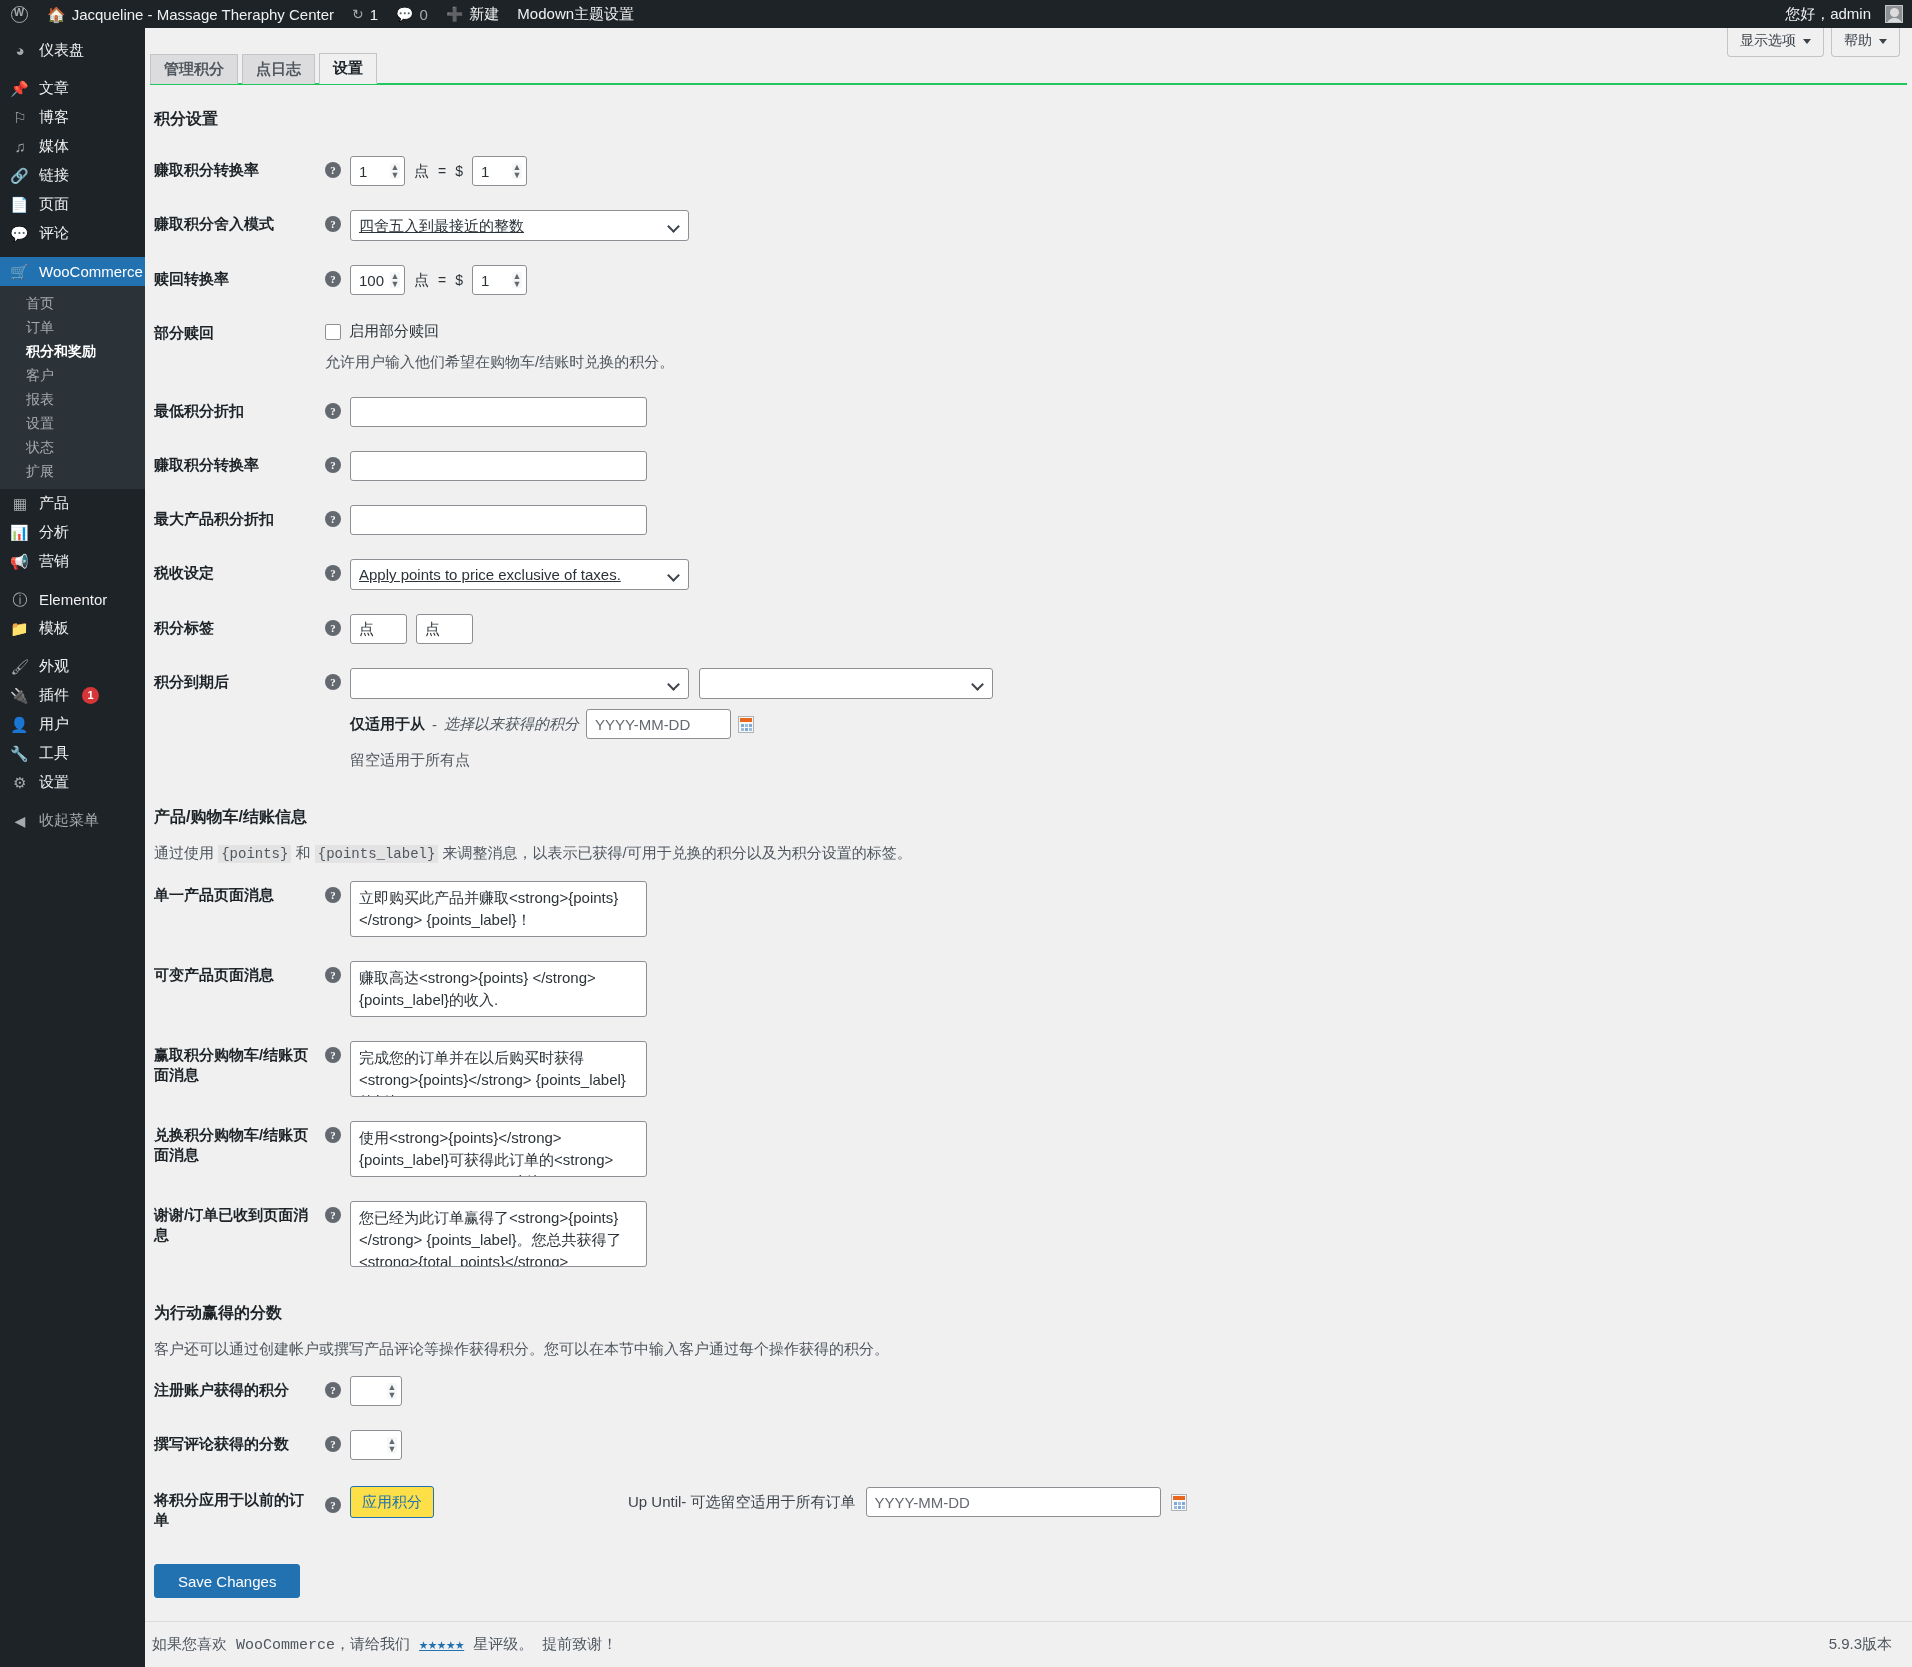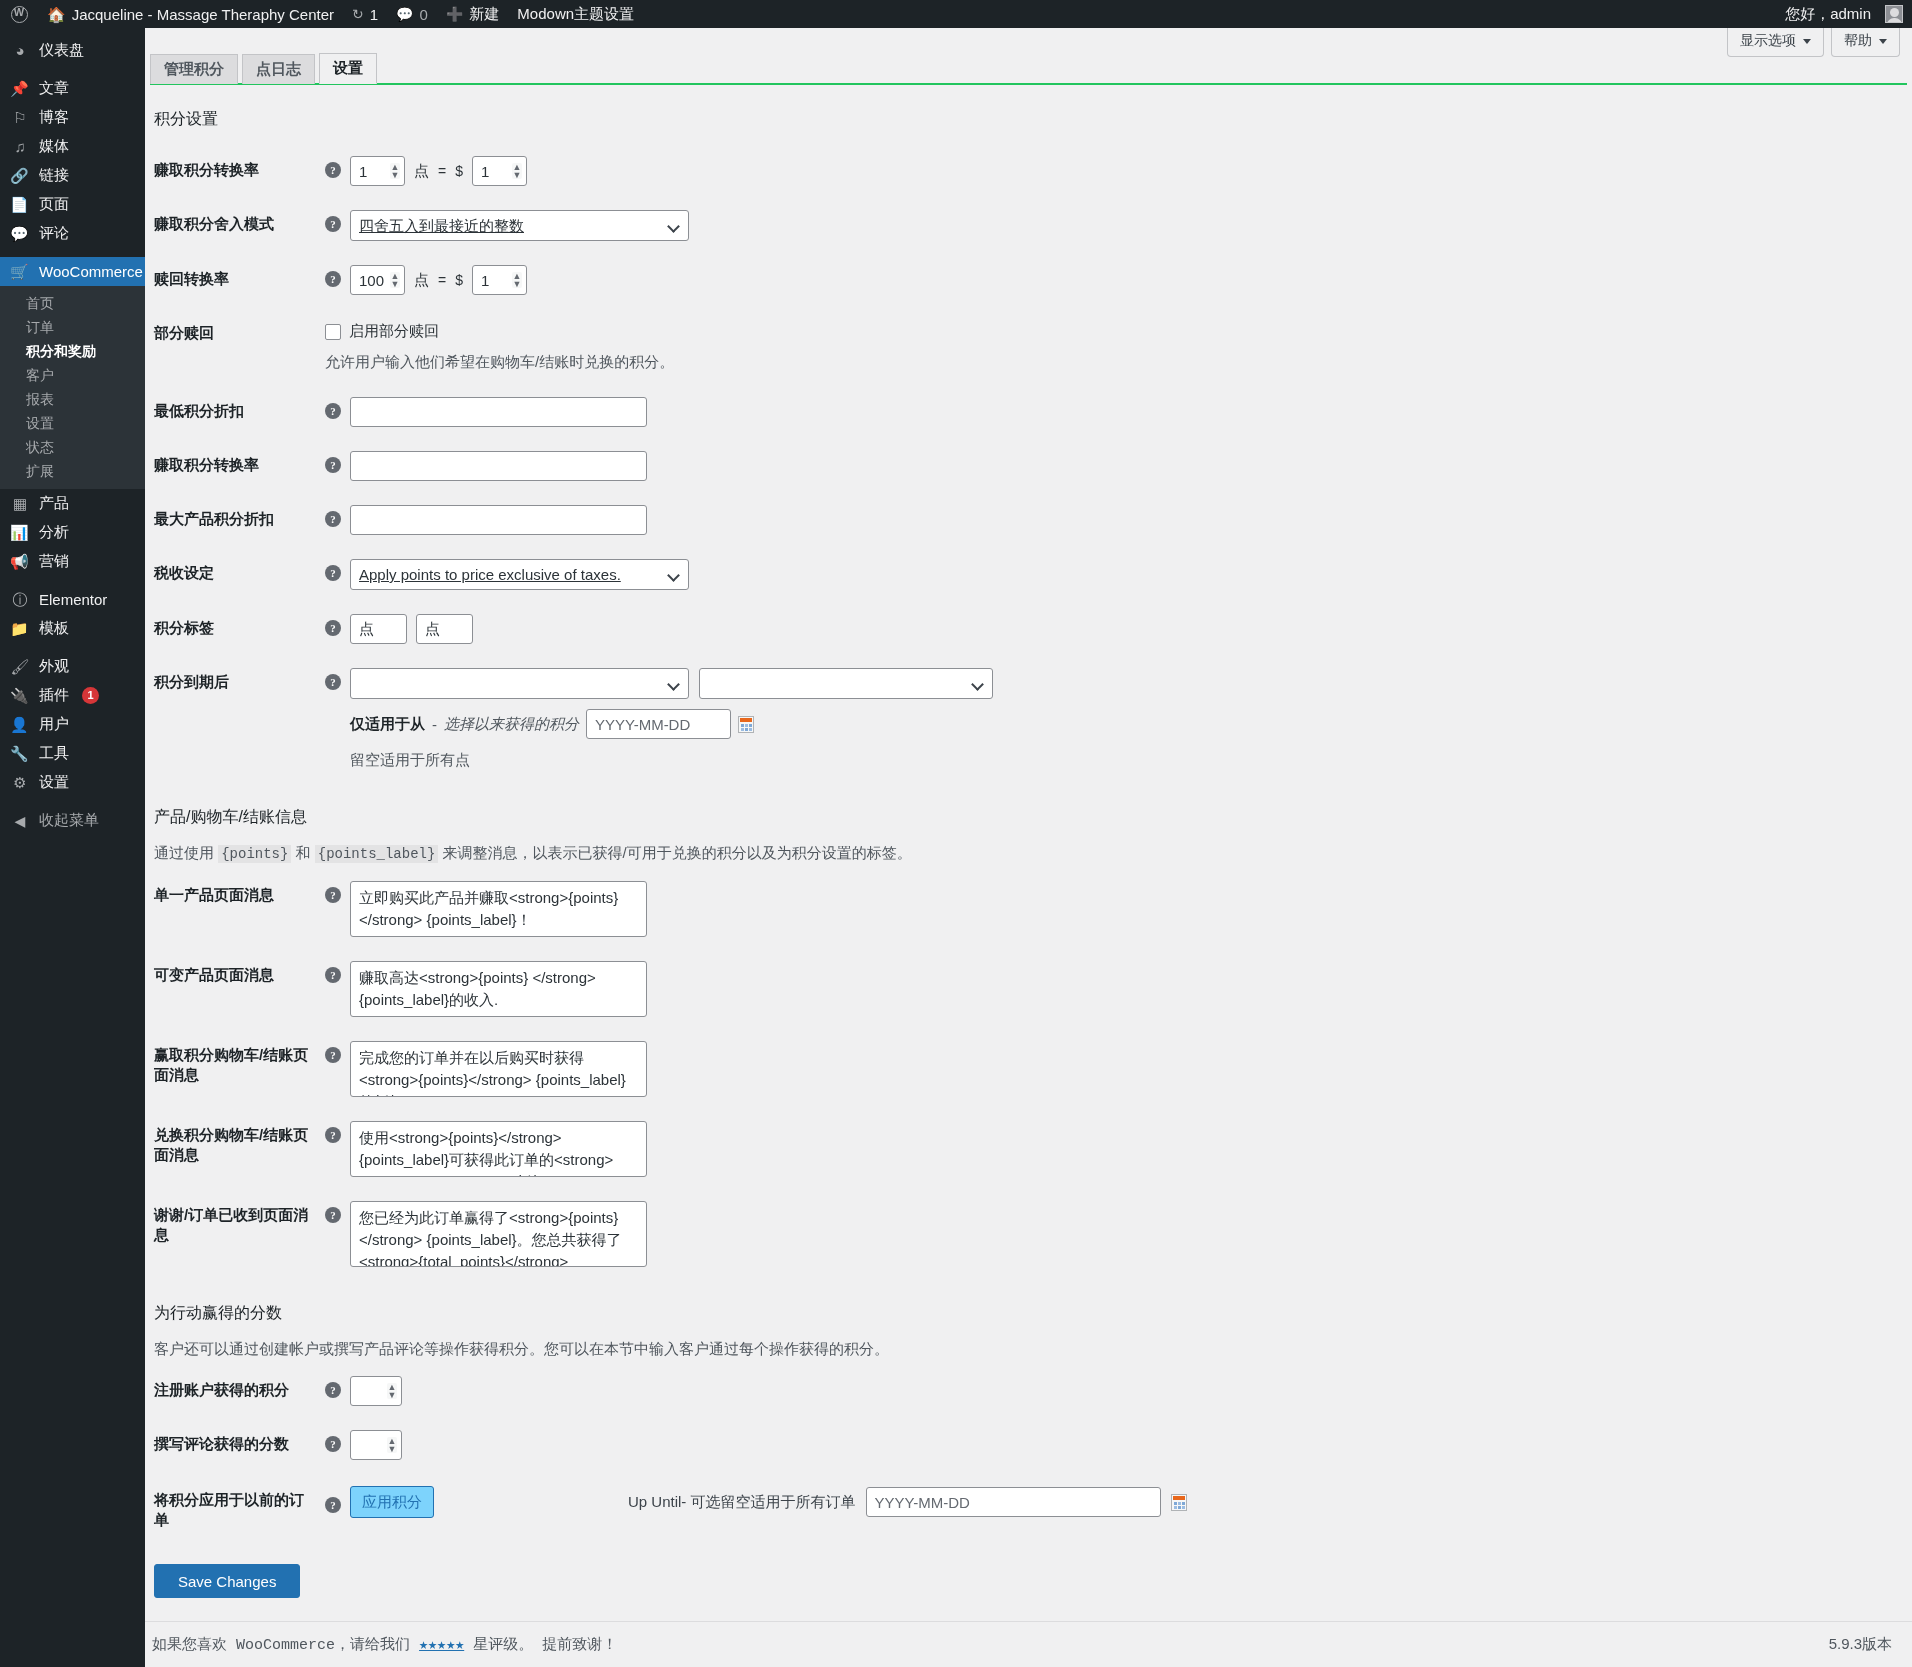--- a/index.html
+++ b/index.html
@@ -101,21 +101,21 @@
   
   .nav-tabs { padding-left:0; margin:5px 0 0 0; border-bottom:2px solid #22c55e; height:32px;
               display:flex; align-items:flex-end; gap:0; position:relative; width:1757px; }
   .nav-tab {
     background:#dcdcde; border:1px solid #c3c4c7; border-bottom:none;
     padding:5px 13px 6px 13px; font-size:15px; color:#50575e; line-height:18px;
     margin-right:4px; margin-bottom:-1px; font-weight:600;
   }
   .nav-tab.active { background:#f0f0f1; border-bottom:1px solid #f0f0f1; color:#1d2327; }
 
-  h2.section-title { font-size:16px; font-weight:normal; color:#1d2327; margin:24px 0 14px 4px; }
+  h2.section-title { font-size:16px; font-weight:bold; color:#1d2327; margin:24px 0 14px 4px; }
   p.section-desc { font-size:15px; color:#50575e; margin:0 0 4px 4px; line-height:22px; }
   code.tok { background:#e3e3e4; padding:1px 3px; font-family:"Liberation Mono","DejaVu Sans Mono",monospace; font-size:14px; }
 
   table.form-table { border-collapse:collapse; width:1700px; margin-top:2px; }
   table.form-table th {
     text-align:left; vertical-align:top; font-size:15px; font-weight:bold; color:#1d2327;
     width:175px; padding:16px 10px 16px 4px; line-height:20px;
   }
   table.form-table td { vertical-align:top; padding:12px 10px 12px 0; }
   .row-inner { display:flex; align-items:flex-start; gap:9px; }
@@ -194,21 +194,21 @@
     background:
       linear-gradient(#7fa8d6,#7fa8d6) 0 0/3px 3px no-repeat,
       linear-gradient(#9bbce2,#9bbce2) 4px 0/3px 3px no-repeat,
       linear-gradient(#7fa8d6,#7fa8d6) 8px 0/3px 3px no-repeat,
       linear-gradient(#9bbce2,#9bbce2) 0 4px/3px 3px no-repeat,
       linear-gradient(#7fa8d6,#7fa8d6) 4px 4px/3px 3px no-repeat,
       linear-gradient(#9bbce2,#9bbce2) 8px 4px/3px 3px no-repeat;
   }
 
   .btn-secondary {
-    background:#7dd3fc; border:1px solid #2271b1; color:#2271b1; border-radius:3px;
+    background:#fde047; border:1px solid #2271b1; color:#2271b1; border-radius:3px;
     font-size:15px; padding:3px 11px; height:32px; font-family:"Liberation Sans",sans-serif;
   }
   .btn-primary {
     background:#2271b1; border:1px solid #2271b1; color:#fff; border-radius:3px;
     font-size:15px; padding:4px 23px; height:34px; font-family:"Liberation Sans",sans-serif;
   }
   .uputil-row { display:flex; align-items:center; gap:10px; }
   .uputil-label { font-size:15px; color:#3c434a; }
 
   .submit-wrap { margin:18px 0 0 4px; }

